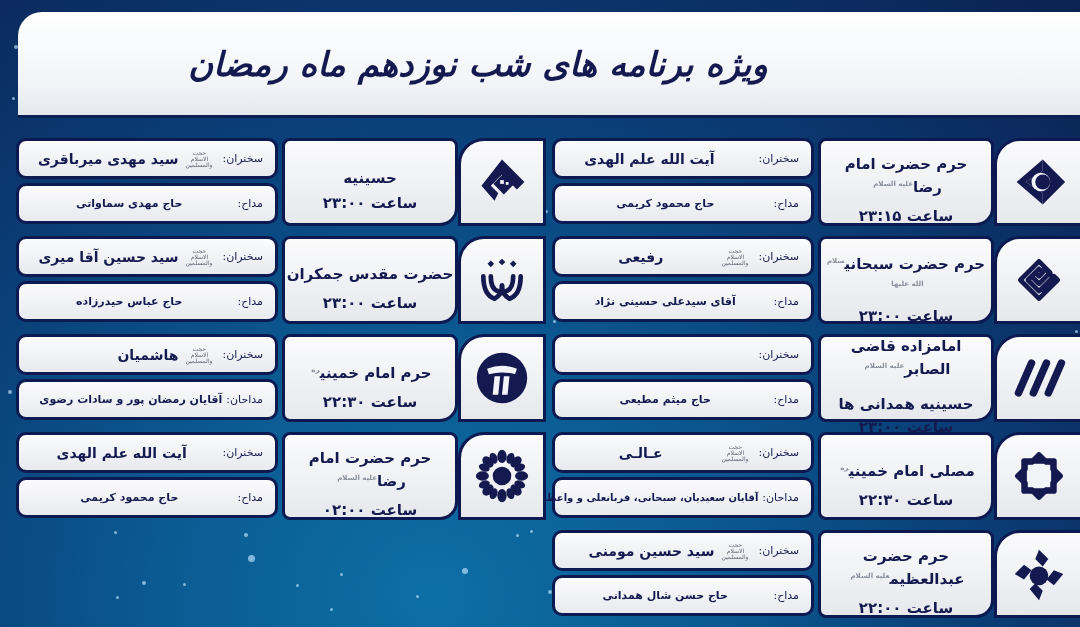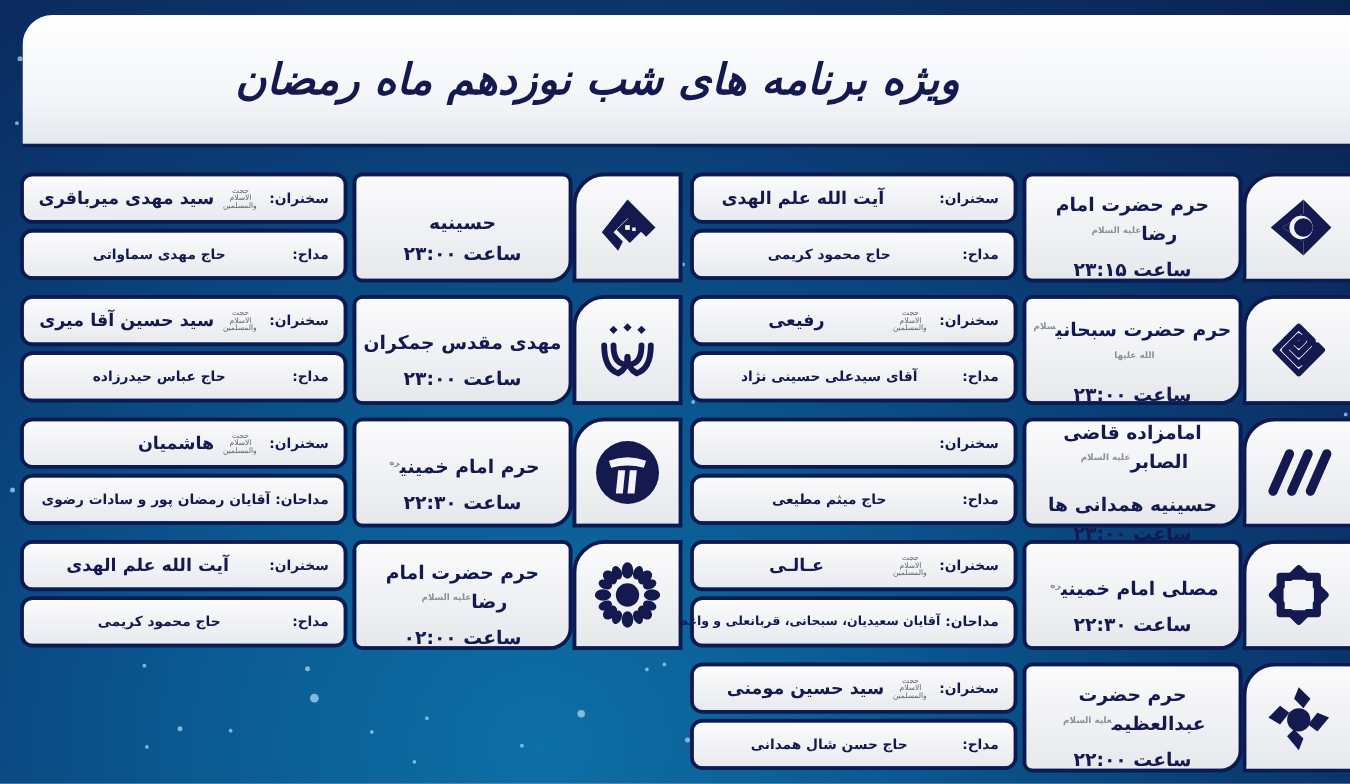--- a/index.html
+++ b/index.html
@@ -46,21 +46,21 @@
   .venue-name { font-size: 15px; line-height: 20px; margin-top: 15px; }
   .venue-time { font-size: 15px; margin-top: 10px; }
   .card .row-box {
     position: absolute; right: 266px; width: 262px; height: 41px;
     background: linear-gradient(180deg, #fbfbfc 0%, #e8eaee 100%);
     border: 3px solid #0d1a52; border-radius: 10px;
     display: flex; align-items: center; padding: 0 12px; color: #141a4f;
   }
   .row-box.top { top: 0; }
   .row-box.bottom { top: 45px; }
-  .row-label { font-size: 11px; font-weight: bold; margin-left: 10px; white-space: nowrap; }
+  .row-label { font-size: 11px; font-weight: normal; margin-left: 10px; white-space: nowrap; }
   .row-honorific {
     font-size: 6px; line-height: 6px; width: 26px; text-align: center;
     color: #5d6270; margin-left: 8px; white-space: normal;
   }
   .row-value { font-size: 14px; font-weight: bold; white-space: nowrap; }
   .row-value.small { font-size: 11px; }
   .row-box .spacer { flex: 1; }
   .logo-svg { width: 56px; height: 56px; }
   .small-honor { font-size: 7px; color: #8a8f9c; vertical-align: super; margin-left: 3px; }
 </style>
@@ -259,21 +259,21 @@
         <path d="M50 26 Q50 46 38 50 Q30 46 30 36"></path>
         <path d="M18 26 Q18 40 26 42"></path>
         <path d="M42 26 Q42 40 34 42"></path>
       </g>
       <rect x="16" y="10" width="5" height="5" fill="#141a4f" transform="rotate(45 18 12)"></rect>
       <rect x="28" y="8" width="5" height="5" fill="#141a4f" transform="rotate(45 30 10)"></rect>
       <rect x="40" y="10" width="5" height="5" fill="#141a4f" transform="rotate(45 42 12)"></rect>
     </svg>
   </div>
   <div class="venue-box" style="right:88px">
-    <div class="venue-name">مهدی مقدس جمکران</div>
+    <div class="venue-name">حضرت مقدس جمکران</div>
     <div class="venue-time">ساعت ۲۳:۰۰</div>
   </div>
   <div class="row-box top" style="right:268px">
     <span class="row-label">سخنران:</span>
     <span class="row-honorific">حجت الاسلام والمسلمین</span>
     <span class="row-value">سید حسین آقا میری</span>
   </div>
   <div class="row-box bottom" style="right:268px">
     <span class="row-label">مداح:</span>
     <span class="spacer"></span>

